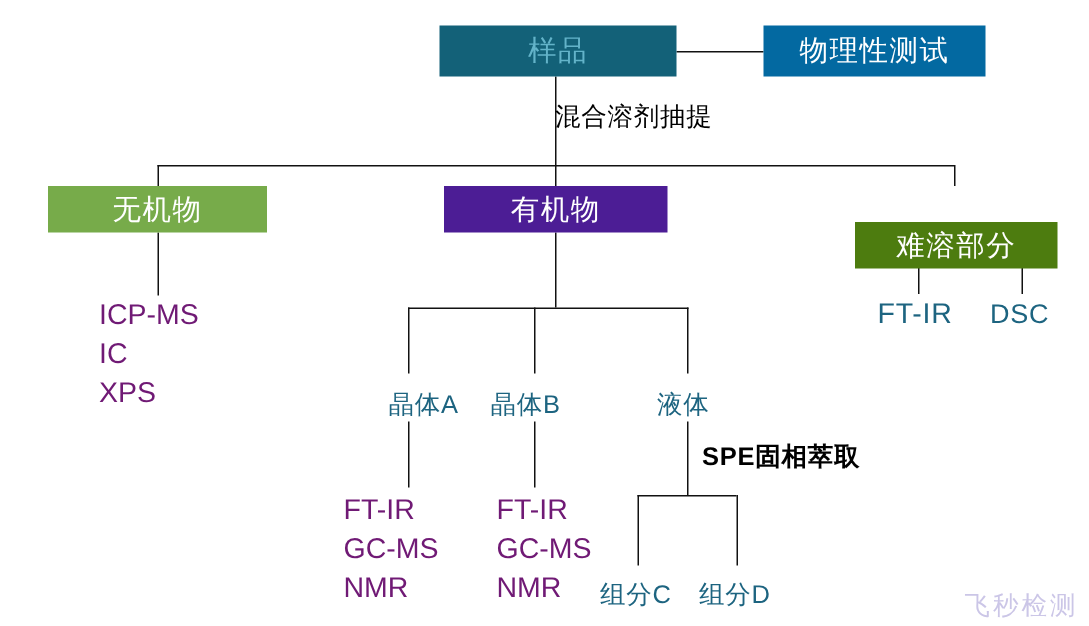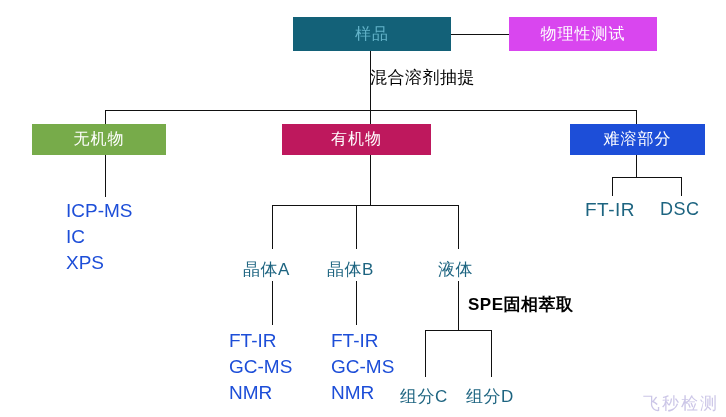--- a/index.html
+++ b/index.html
@@ -15,45 +15,45 @@
     overflow: hidden;
     font-family: "Liberation Sans", "DejaVu Sans", sans-serif;
   }
   
   .box {
     position: absolute;
     display: flex;
     align-items: center;
     justify-content: center;
     color: #ffffff;
-    font-size: 16px;
+    font-size: 19px;
     letter-spacing: 1px;
     box-sizing: border-box;
     white-space: nowrap;
   }
   .box-sample      { background: #136178; color: #63b3c9; }
-  .box-physical    { background: #d946ef; }
+  .box-physical    { background: #0369a1; }
   .box-inorganic   { background: #77ab4a; }
-  .box-organic     { background: #be185d; }
-  .box-insoluble   { background: #1d4ed8; }
+  .box-organic     { background: #4c1d95; margin-left: 14px; }
+  .box-insoluble   { background: #4d7c0f; margin-top: 24px; }
 
   
   .node {
     position: absolute;
     color: #1d6480;
     font-size: 17px;
     white-space: nowrap;
     letter-spacing: 0.5px;
   }
   .node.cn { font-size: 17px; }
 
   
   .methods {
     position: absolute;
-    color: #1d4ed8;
+    color: #701a75;
     font-size: 17px;
     line-height: 23px;
     white-space: nowrap;
   }
   .methods.big { font-size: 19px; line-height: 26px; }
 
   
   .redlabel {
     position: absolute;
     color: #000000;
@@ -113,21 +113,21 @@
 
   <div class="ln v" style="left:636px; top:155px; height:22px;"></div>
   <div class="ln h" style="left:612px; top:177px; width:69px;"></div>
   <div class="ln v" style="left:612px; top:177px; height:19px;"></div>
   <div class="ln v" style="left:681px; top:177px; height:19px;"></div>
 
   <div class="box box-sample" style="left:293px; top:17px; width:158px; height:34px;">样品</div>
 
   <div class="box box-physical" style="left:509px; top:17px; width:148px; height:34px;">物理性测试</div>
 
-  <div class="box box-inorganic" style="left:32px; top:124px; width:134px; height:31px;">无机物</div>
+  <div class="box box-inorganic" style="left:32px; top:124px; width:146px; height:31px;">无机物</div>
 
   <div class="box box-organic" style="left:282px; top:124px; width:149px; height:31px;">有机物</div>
 
   <div class="box box-insoluble" style="left:570px; top:124px; width:135px; height:31px;">难溶部分</div>
 
   <div class="redlabel" style="left:370px; top:66px;">混合溶剂抽提</div>
 
 
   <div class="redlabel" style="left:468px; top:293px; font-weight:bold;">SPE固相萃取</div>
 
@@ -136,21 +136,21 @@
 XPS</div>
 
   <div class="methods big" style="left:229px; top:328px; white-space:pre;">FT-IR
 GC-MS
 NMR</div>
 
   <div class="methods big" style="left:331px; top:328px; white-space:pre;">FT-IR
 GC-MS
 NMR</div>
 
-  <div class="node cn" style="left:243px; top:258px;">晶体A</div>
+  <div class="node cn" style="left:259px; top:258px;">晶体A</div>
 
   <div class="node cn" style="left:327px; top:258px;text-align:right;">晶体B</div>
 
   <div class="node cn" style="left:438px; top:258px;">液体</div>
 
   <div class="node cn" style="left:400px; top:385px;">组分C</div>
 
   <div class="node cn" style="left:466px; top:385px;">组分D</div>
 
   <div class="node" style="left:585px; top:199px; font-size:19px;">FT-IR</div>

